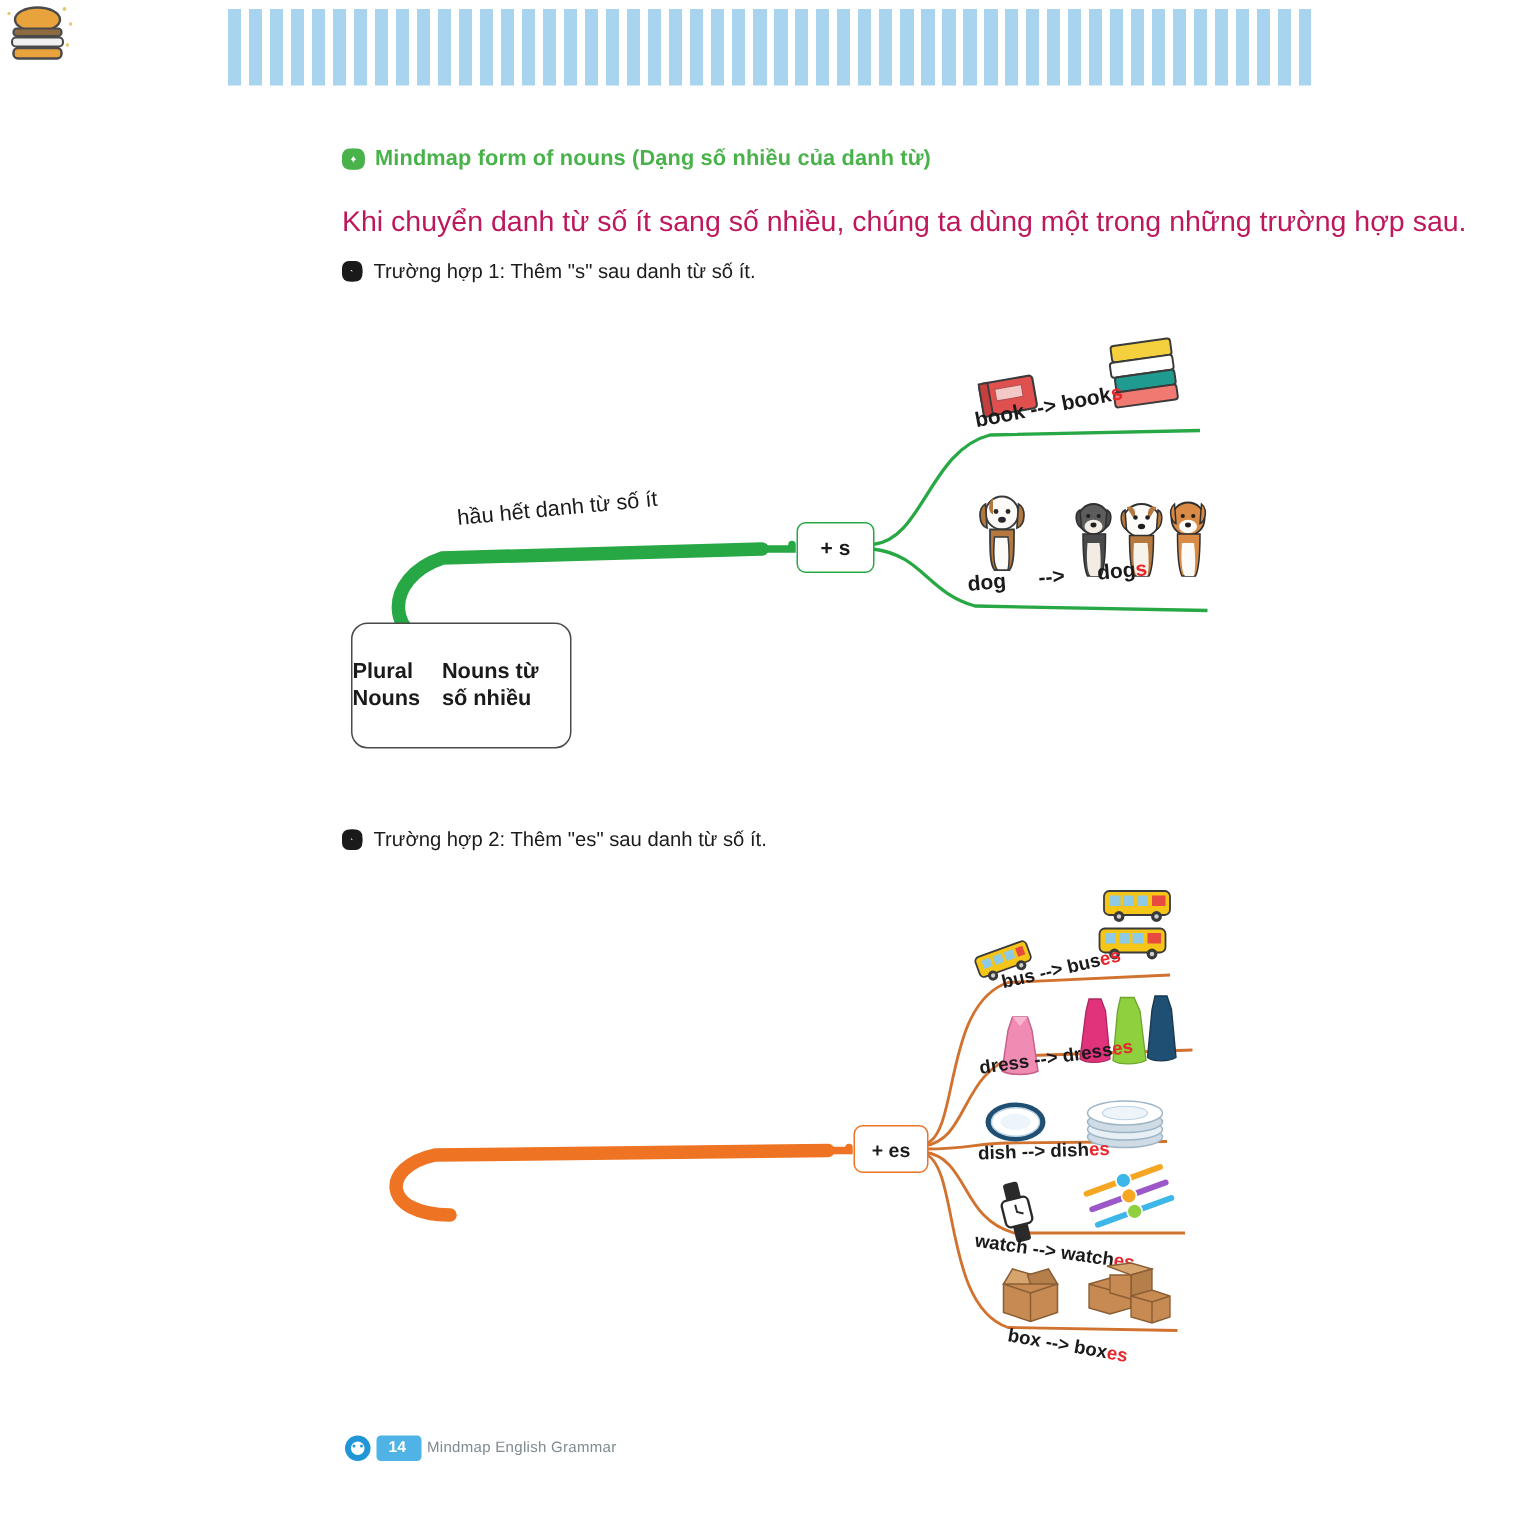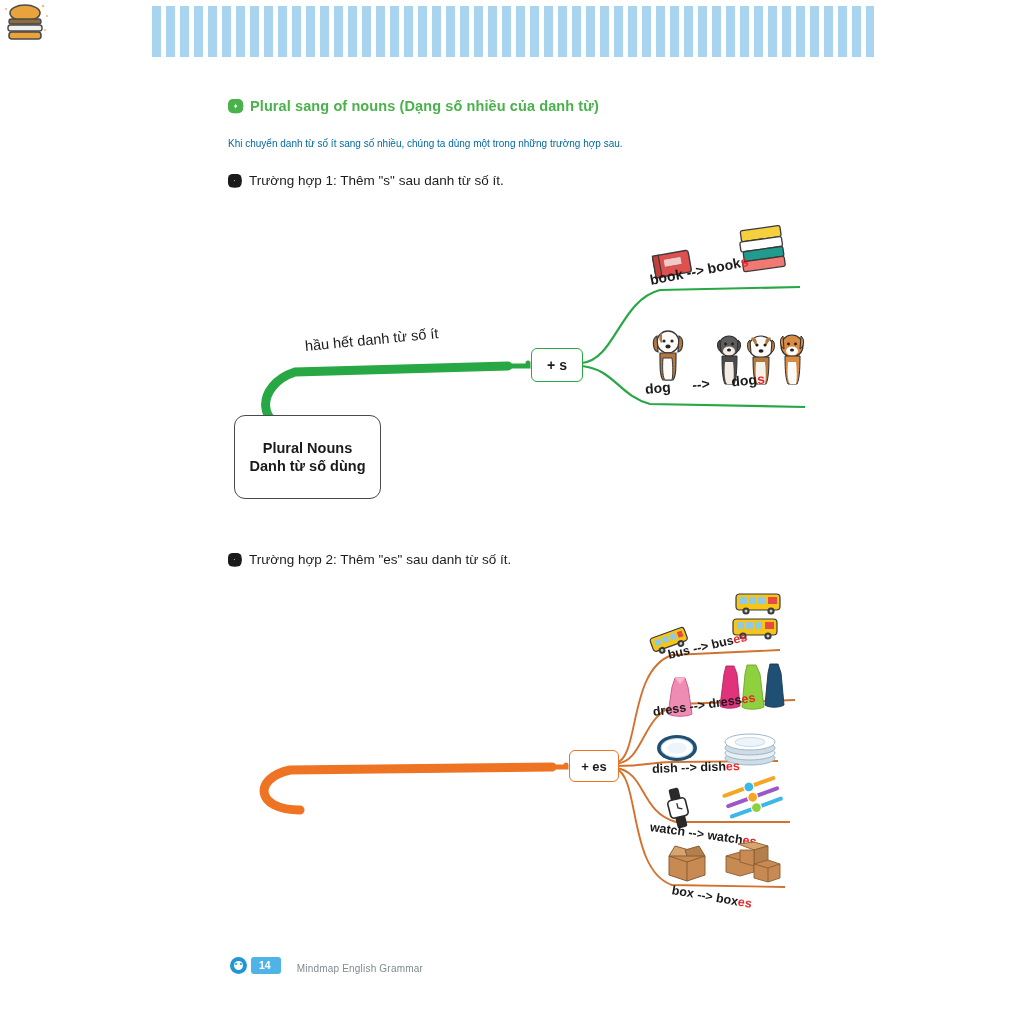--- a/index.html
+++ b/index.html
@@ -30,21 +30,21 @@
     position:absolute;width:8.2px;height:8.2px;border-radius:60% 0 60% 0;
     background:#49b24a;
   }
   .clover i:nth-child(1){left:0;top:0;transform:rotate(0deg);}
   .clover i:nth-child(2){right:0;top:0;transform:rotate(90deg);}
   .clover i:nth-child(3){right:0;bottom:0;transform:rotate(180deg);}
   .clover i:nth-child(4){left:0;bottom:0;transform:rotate(270deg);}
 
   .body-text{
     position:absolute;left:228px;
-    font-size:10px;color:#0369a1;white-space:nowrap;
+    font-size:19px;color:#be185d;white-space:nowrap;
   }
   #intro{top:138px;}
 
   .case-line{
     position:absolute;left:228px;
     display:flex;align-items:center;gap:7px;
     font-size:13.5px;color:#1c1c1c;white-space:nowrap;
   }
   #case1{top:173px;}
   #case2{top:552px;}
@@ -77,32 +77,32 @@
   .red{color:#e8272c;}
 
   .curve-text{
     position:absolute;font-size:14.5px;color:#1a1a1a;white-space:nowrap;
   }
 
   
   .root-box{
     position:absolute;left:234px;top:415px;width:145px;height:82px;
     border:1.7px solid #4a4a4a;border-radius:11px;background:#fff;
-    display:flex;flex-direction:column;align-items:center;justify-content:center;
+    display:flex;flex-direction:row;align-items:center;justify-content:center;
     font-size:14.5px;font-weight:bold;color:#1a1a1a;line-height:1.25;
   }
 
   
   .burger{position:absolute;left:337px;top:404px;width:50px;height:48px;}
 
   
   .art{position:absolute;}
 
   
-  .footer{position:absolute;left:230px;top:957px;display:flex;align-items:flex-end;gap:16px;}
+  .footer{position:absolute;left:230px;top:957px;display:flex;align-items:center;gap:4px;}
   .pg-badge{
     height:17px;display:flex;align-items:center;gap:4px;
   }
   .pg-circle{
     width:17px;height:17px;border-radius:50%;background:#2196d6;
     display:flex;align-items:center;justify-content:center;position:relative;
   }
   .pg-circle b{
     width:9px;height:9px;border-radius:50%;background:#fff;display:block;position:relative;
   }
@@ -126,21 +126,21 @@
 
   <div class="top-banner"></div>
 
   <div class="sec-heading">
     <span class="clover">
       <i></i>
         <i></i>
         <i></i>
         <i></i>
     </span>
-    <span>Plural sang of nouns (Dạng số nhiều của danh từ)</span>
+    <span>Mindmap form of nouns (Dạng số nhiều của danh từ)</span>
   </div>
 
   <div class="body-text" id="intro">Khi chuyển danh từ số ít sang số nhiều, chúng ta dùng một trong những trường hợp sau.</div>
 
   <div class="case-line" id="case1">
     <span class="clover-dark">
         <i></i>
         <i></i>
         <i></i>
         <i></i>
@@ -158,21 +158,21 @@
 
       <path d="M582,366 C615,370 618,395 650,404 L805,407" fill="none" stroke="#27a844" stroke-width="2.2"></path>
     </svg>
 
     <div class="hub hub-s" style="left:531px;top:348px;width:50px;height:32px;">+ s</div>
 
     <div class="curve-text" style="left:305px;top:338px;transform:rotate(-5.5deg);transform-origin:left center;">hầu hết danh từ số ít</div>
 
     <div class="root-box">
       <span>Plural Nouns</span>
-      <span>Danh từ số dùng</span>
+      <span>Nouns từ số nhiều</span>
     </div>
 
     <svg class="burger" viewBox="0 0 50 48">
       <ellipse cx="25" cy="13" rx="15" ry="8" fill="#e8a33d" stroke="#4a4a4a" stroke-width="1.6"></ellipse>
       <rect x="9" y="19" width="32" height="5" rx="2.2" fill="#8d6a3f" stroke="#4a4a4a" stroke-width="1.4"></rect>
       <rect x="8" y="25" width="34" height="6" rx="2.6" fill="#f0f0f0" stroke="#4a4a4a" stroke-width="1.4"></rect>
       <rect x="9" y="32" width="32" height="7" rx="3" fill="#e8a33d" stroke="#4a4a4a" stroke-width="1.6"></rect>
       <circle cx="43" cy="6" r="1.3" fill="#e8c76a"></circle>
         <circle cx="47" cy="16" r="1.1" fill="#e8c76a"></circle>
       <circle cx="6" cy="9" r="1.1" fill="#e8c76a"></circle>

